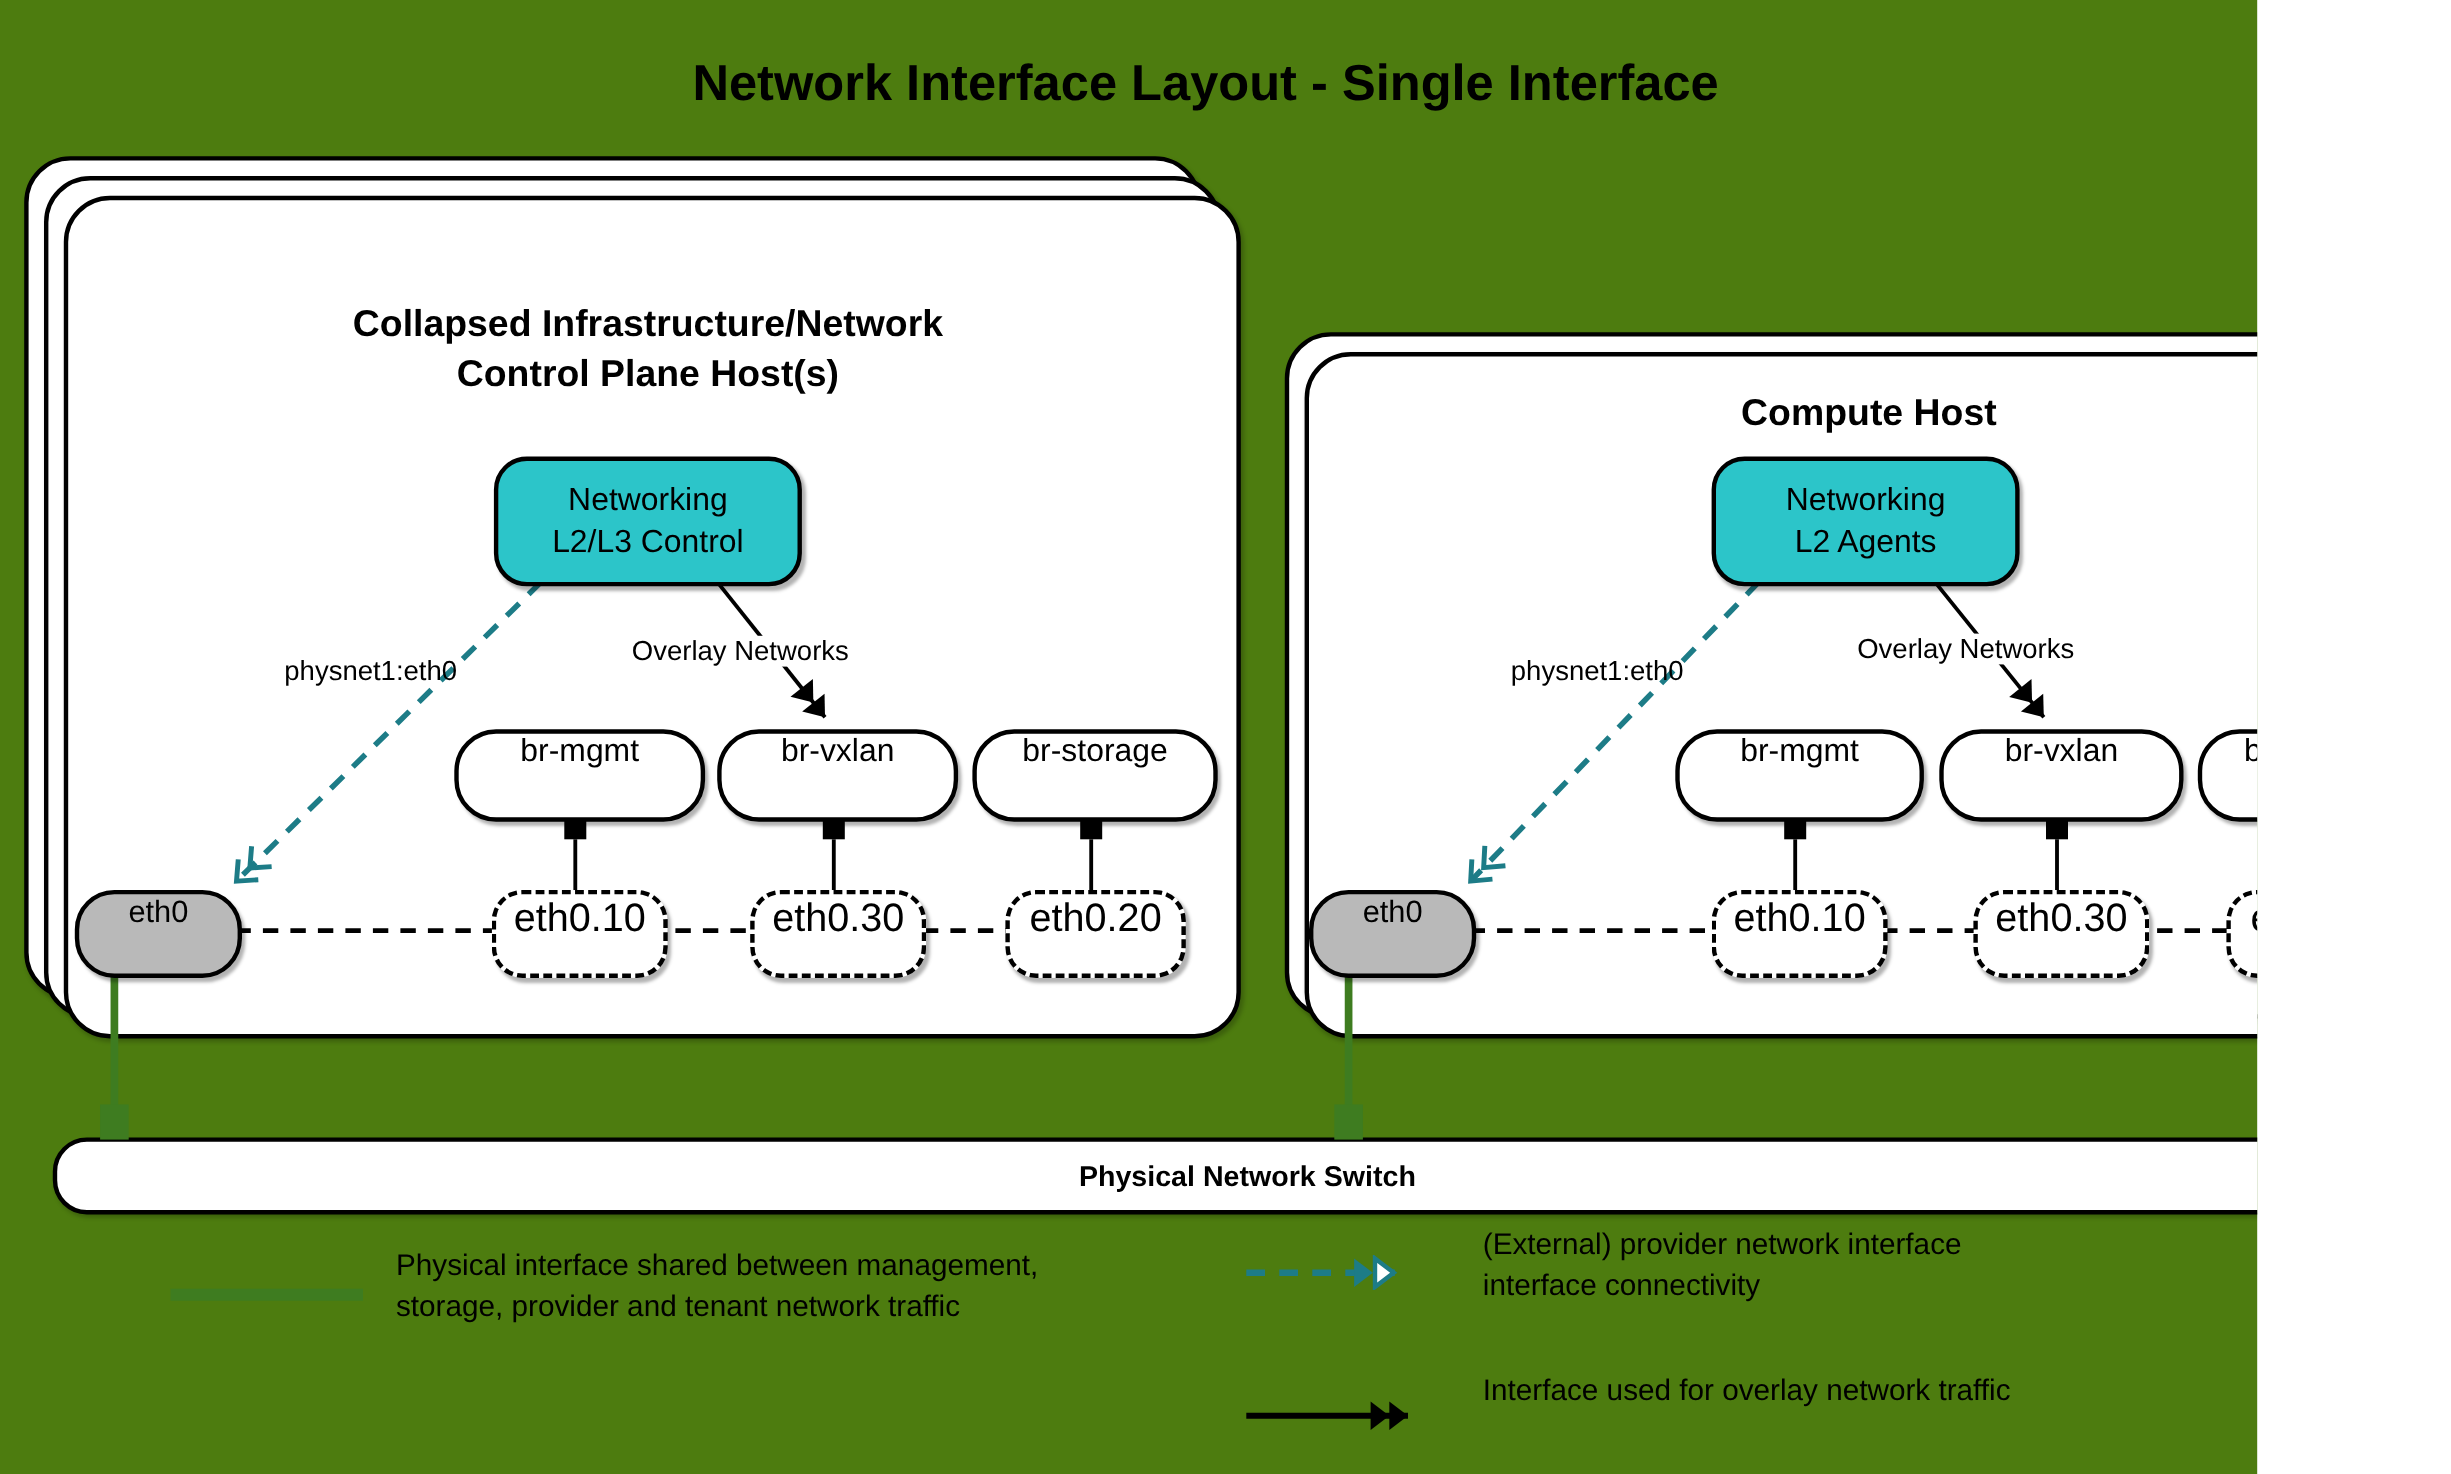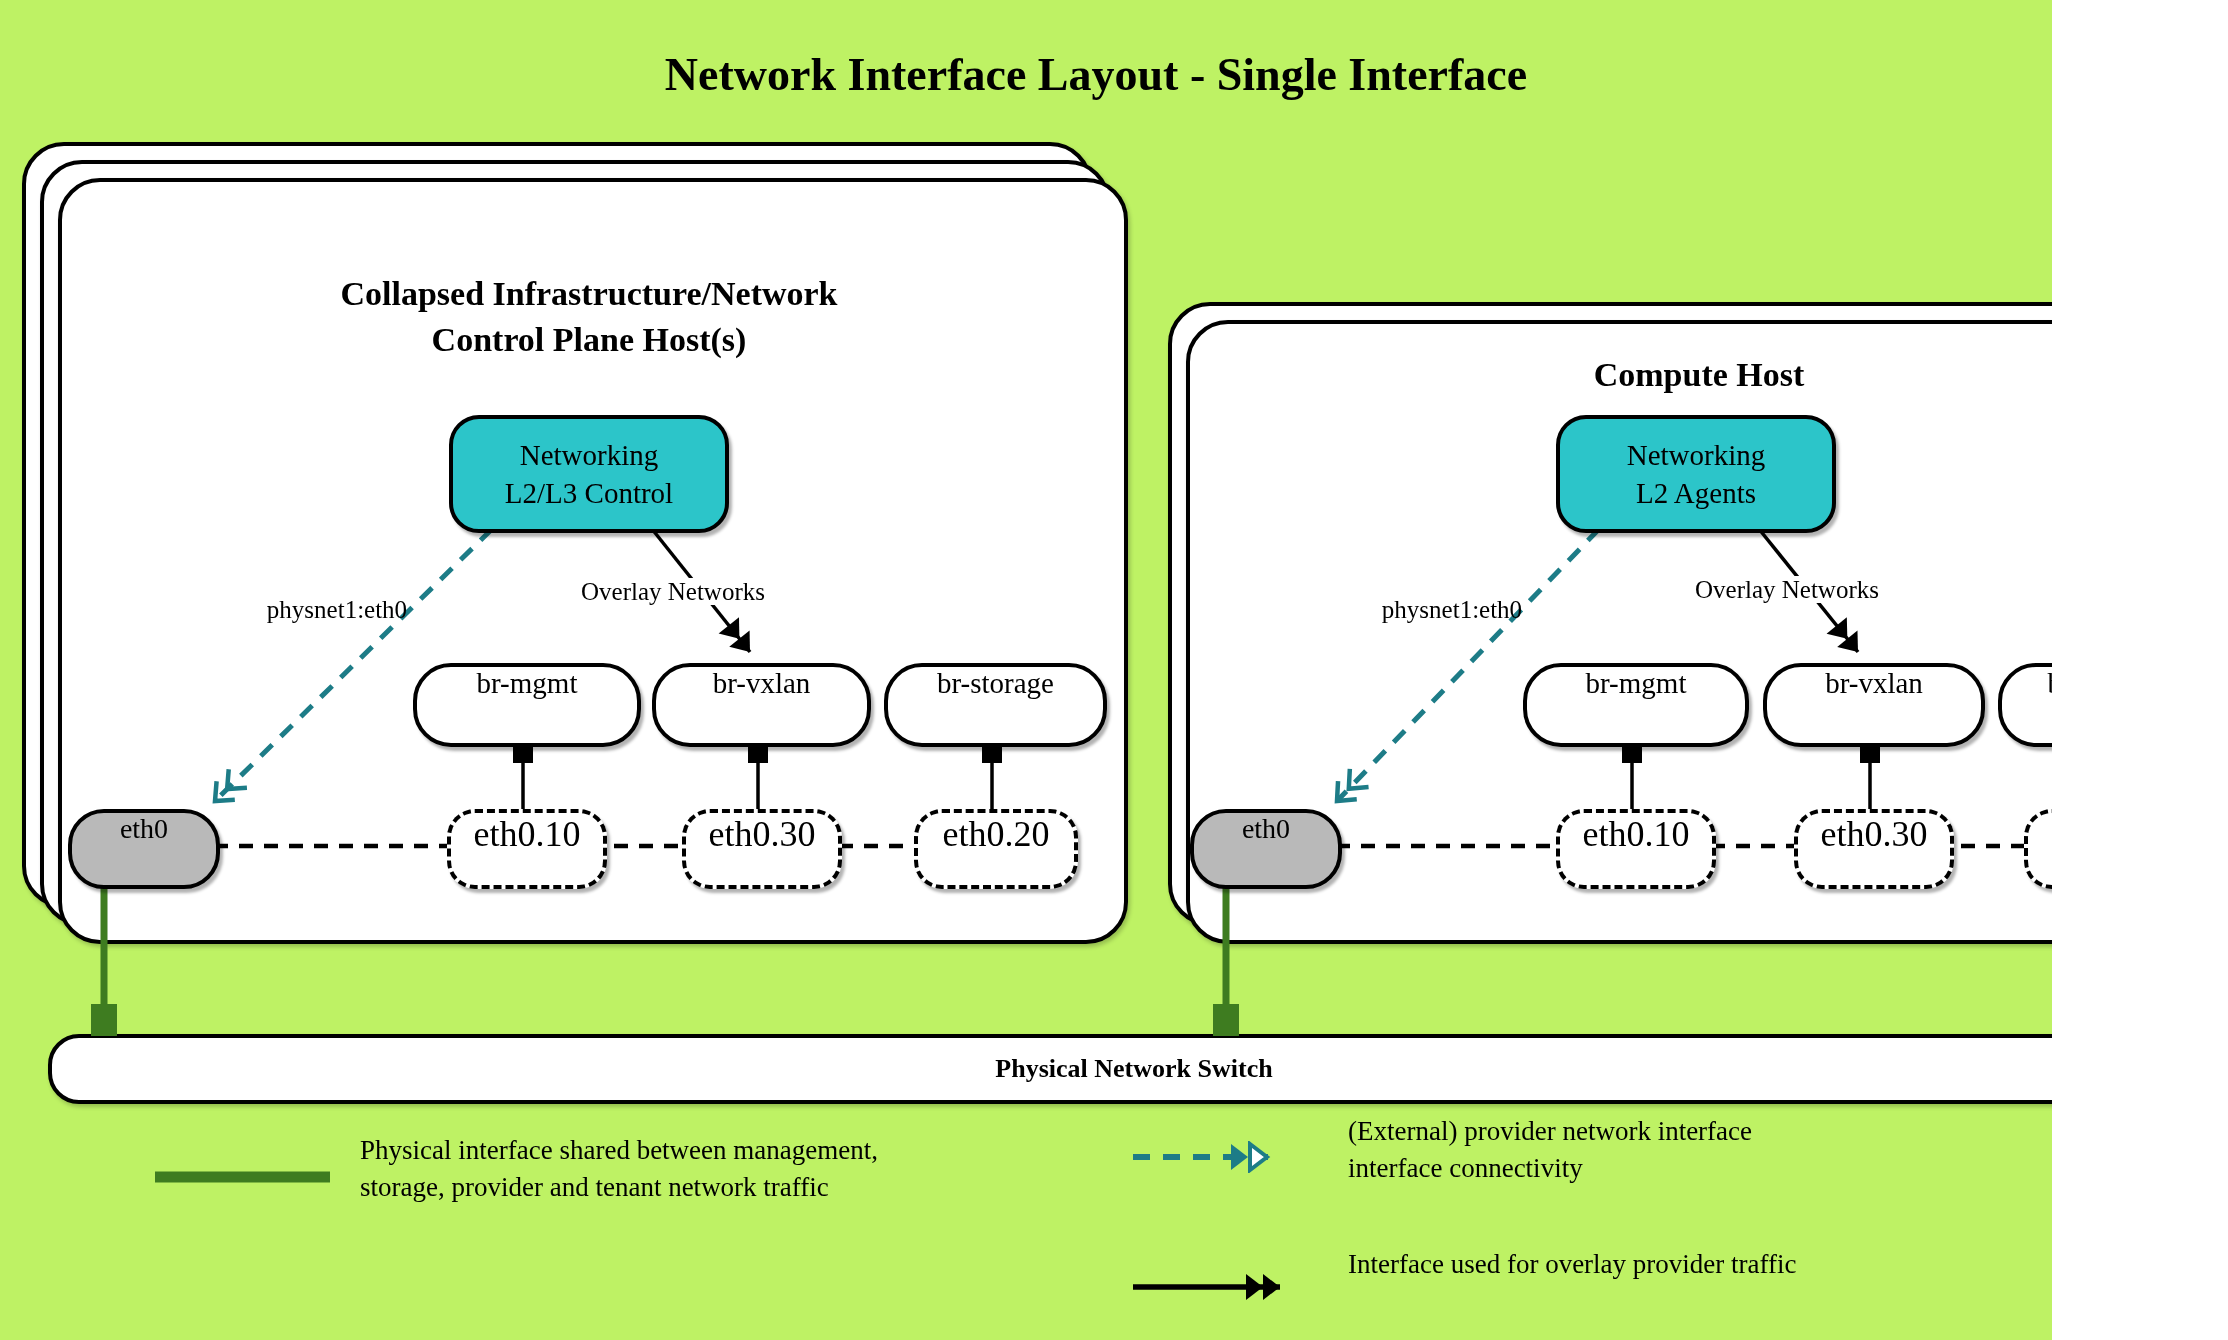--- a/index.html
+++ b/index.html
@@ -1,18 +1,18 @@
 <!DOCTYPE html>
 <html><head>
 <meta charset="utf-8">
 <style>
   html,body{margin:0;padding:0;background:#fff;}
   #canvas{
     position:relative;width:2052px;height:1340px;overflow:hidden;
-    font-family:Liberation Serif, serif;color:#000;background:#bef264;
+    font-family:Liberation Sans, sans-serif;color:#000;background:#4d7c0f;
   }
   .abs{position:absolute;}
   .main-title{
     top:48px;left:140px;right:0;text-align:center;
     font-size:46px;font-weight:bold;z-index:10;
   }
   .stackbox{
     position:absolute;background:#fff;border:4px solid #000;border-radius:42px;
     box-shadow:2px 3px 4px rgba(0,0,0,0.22);z-index:1;
   }
@@ -151,16 +151,16 @@
 
   <div class="legend-text" style="left:360px;top:1132px;">
     <div>Physical interface shared between management,</div>
     <div>storage, provider and tenant network traffic</div>
   </div>
   <div class="legend-text" style="left:1348px;top:1113px;">
     <div>(External) provider network interface</div>
     <div>interface connectivity</div>
   </div>
   <div class="legend-text" style="left:1348px;top:1246px;">
-    <div>Interface used for overlay provider traffic</div>
+    <div>Interface used for overlay network traffic</div>
   </div>
 
 </div>
 
 </body></html>

